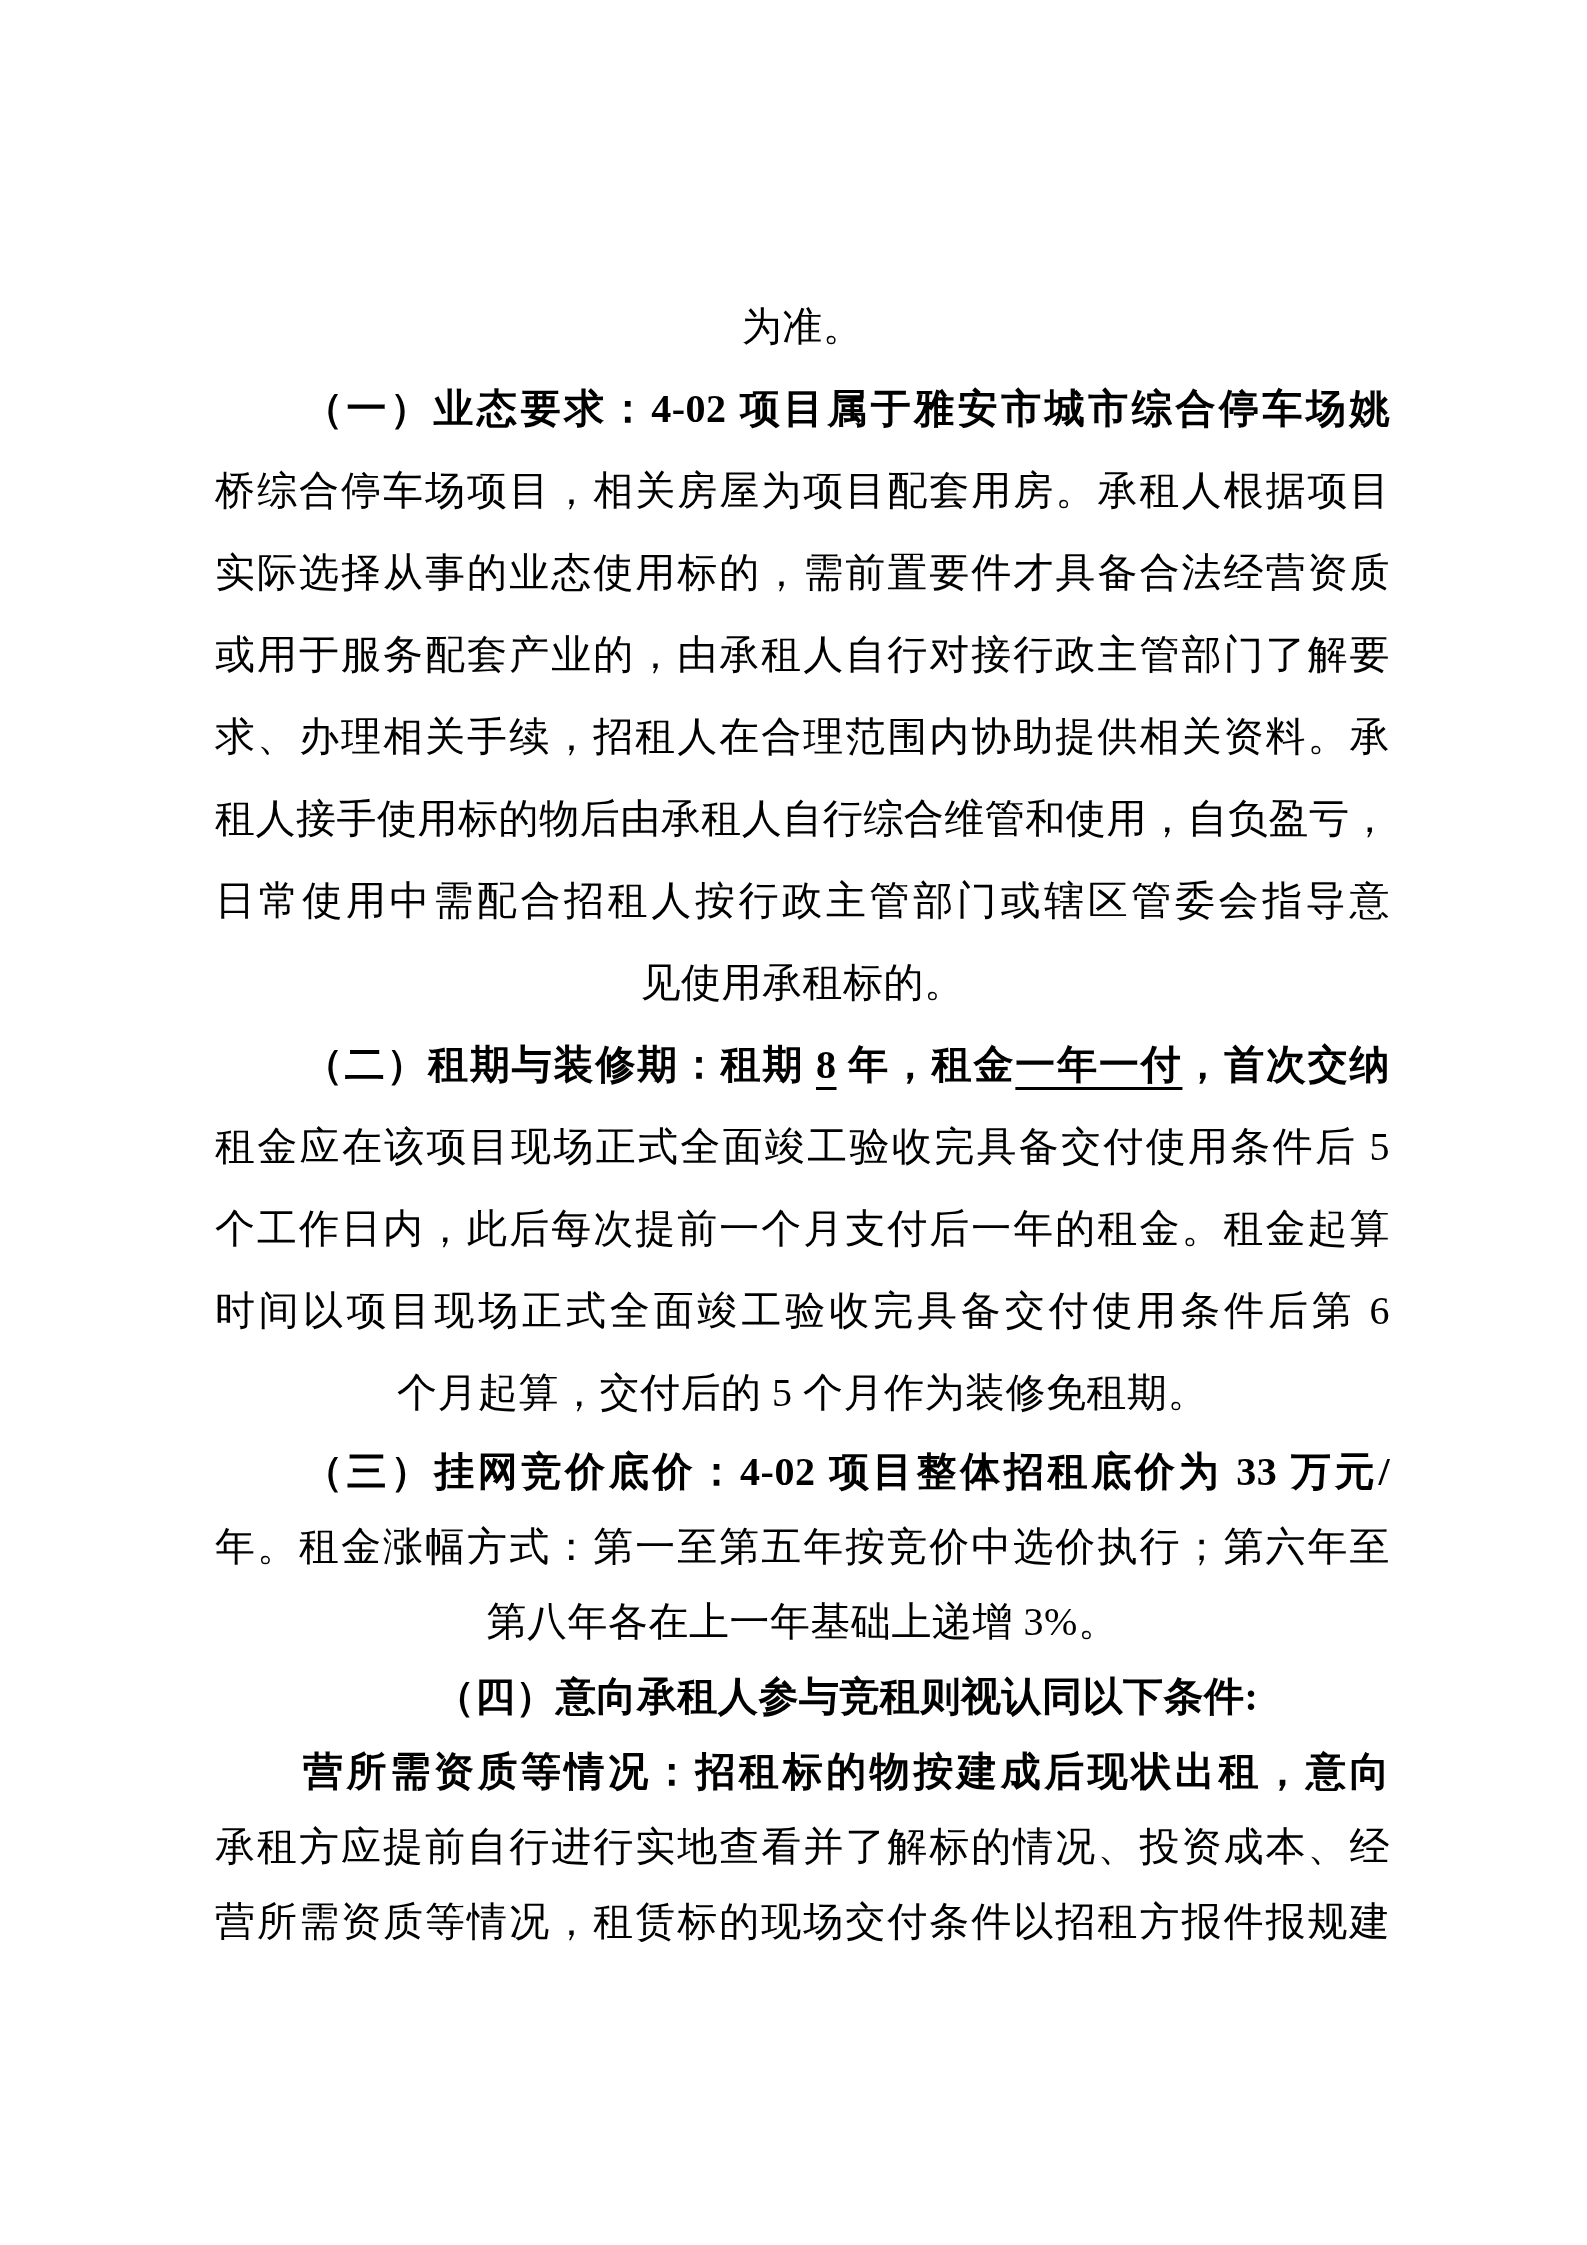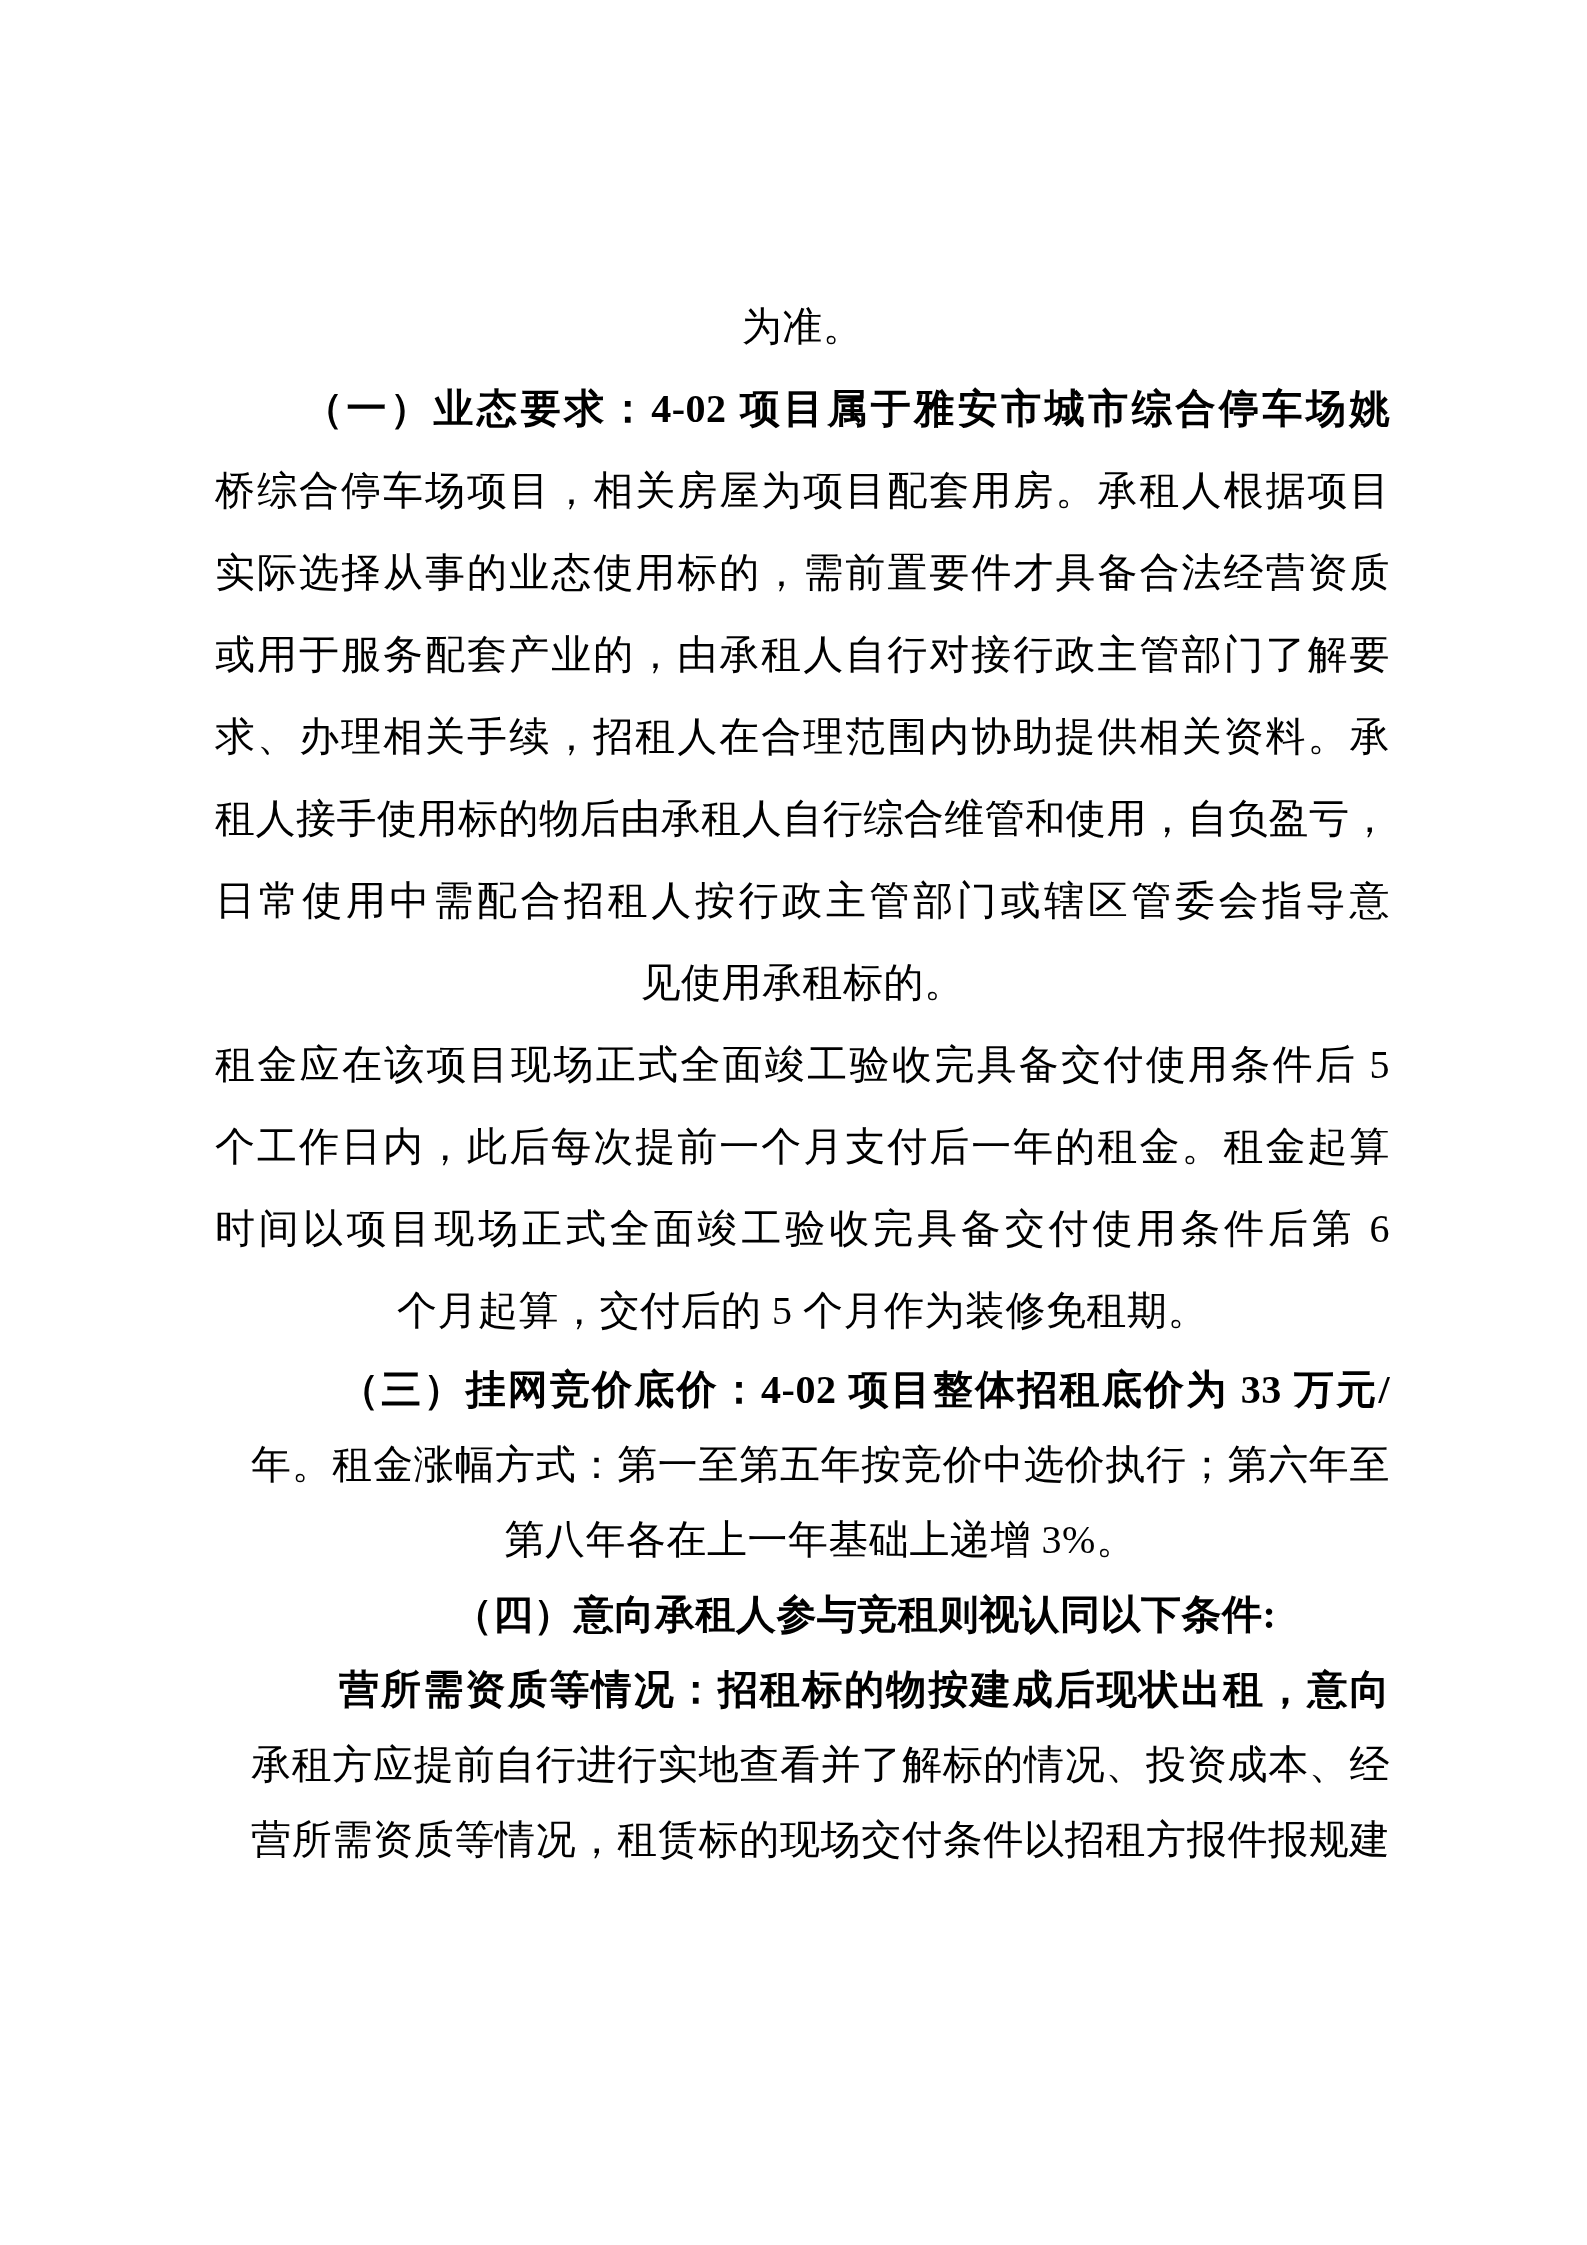--- a/index.html
+++ b/index.html
@@ -29,21 +29,20 @@
     overflow: visible;
     text-align: center;
   }
   .grp-a {
     height: 82px;
     line-height: 82px;
   }
   .grp-b {
     height: 75px;
     line-height: 75px;
-    margin-left: 36px;
   }
   .indent {
     padding-left: 88px;
     font-weight: bold;
   }
   .justify {
     text-align: justify;
     text-align-last: justify;
     text-justify: inter-character;
   }
@@ -60,20 +59,21 @@
   <div class="doc-body" id="doc-body">
       <div class="line grp-a"><span>为准。</span></div>
       <div class="line grp-a indent justify"><span>（一）业态要求：4-02 项目属于雅安市城市综合停车场姚</span></div>
       <div class="line grp-a justify"><span>桥综合停车场项目，相关房屋为项目配套用房。承租人根据项目</span></div>
       <div class="line grp-a justify"><span>实际选择从事的业态使用标的，需前置要件才具备合法经营资质</span></div>
       <div class="line grp-a justify"><span>或用于服务配套产业的，由承租人自行对接行政主管部门了解要</span></div>
       <div class="line grp-a justify"><span>求、办理相关手续，招租人在合理范围内协助提供相关资料。承</span></div>
       <div class="line grp-a justify"><span>租人接手使用标的物后由承租人自行综合维管和使用，自负盈亏，</span></div>
       <div class="line grp-a justify"><span>日常使用中需配合招租人按行政主管部门或辖区管委会指导意</span></div>
       <div class="line grp-a"><span>见使用承租标的。</span></div>
+      <div class="line grp-a indent justify"><span>（二）租期与装修期：租期 </span><span class="u">8</span><span> 年，租金</span><span class="u">一年一付</span><span>，首次交纳</span></div>
       <div class="line grp-a justify"><span>租金应在该项目现场正式全面竣工验收完具备交付使用条件后 5</span></div>
       <div class="line grp-a justify"><span>个工作日内，此后每次提前一个月支付后一年的租金。租金起算</span></div>
       <div class="line grp-a justify"><span>时间以项目现场正式全面竣工验收完具备交付使用条件后第 6</span></div>
       <div class="line grp-a"><span>个月起算，交付后的 5 个月作为装修免租期。</span></div>
       <div class="line grp-b indent justify"><span>（三）挂网竞价底价：4-02 项目整体招租底价为 33 万元/</span></div>
       <div class="line grp-b justify"><span>年。租金涨幅方式：第一至第五年按竞价中选价执行；第六年至</span></div>
       <div class="line grp-b"><span>第八年各在上一年基础上递增 3%。</span></div>
       <div class="line grp-b indent"><span>（四）意向承租人参与竞租则视认同以下条件:</span></div>
       <div class="line grp-b indent justify"><span>营所需资质等情况：招租标的物按建成后现状出租，意向</span></div>
       <div class="line grp-b justify"><span>承租方应提前自行进行实地查看并了解标的情况、投资成本、经</span></div>

